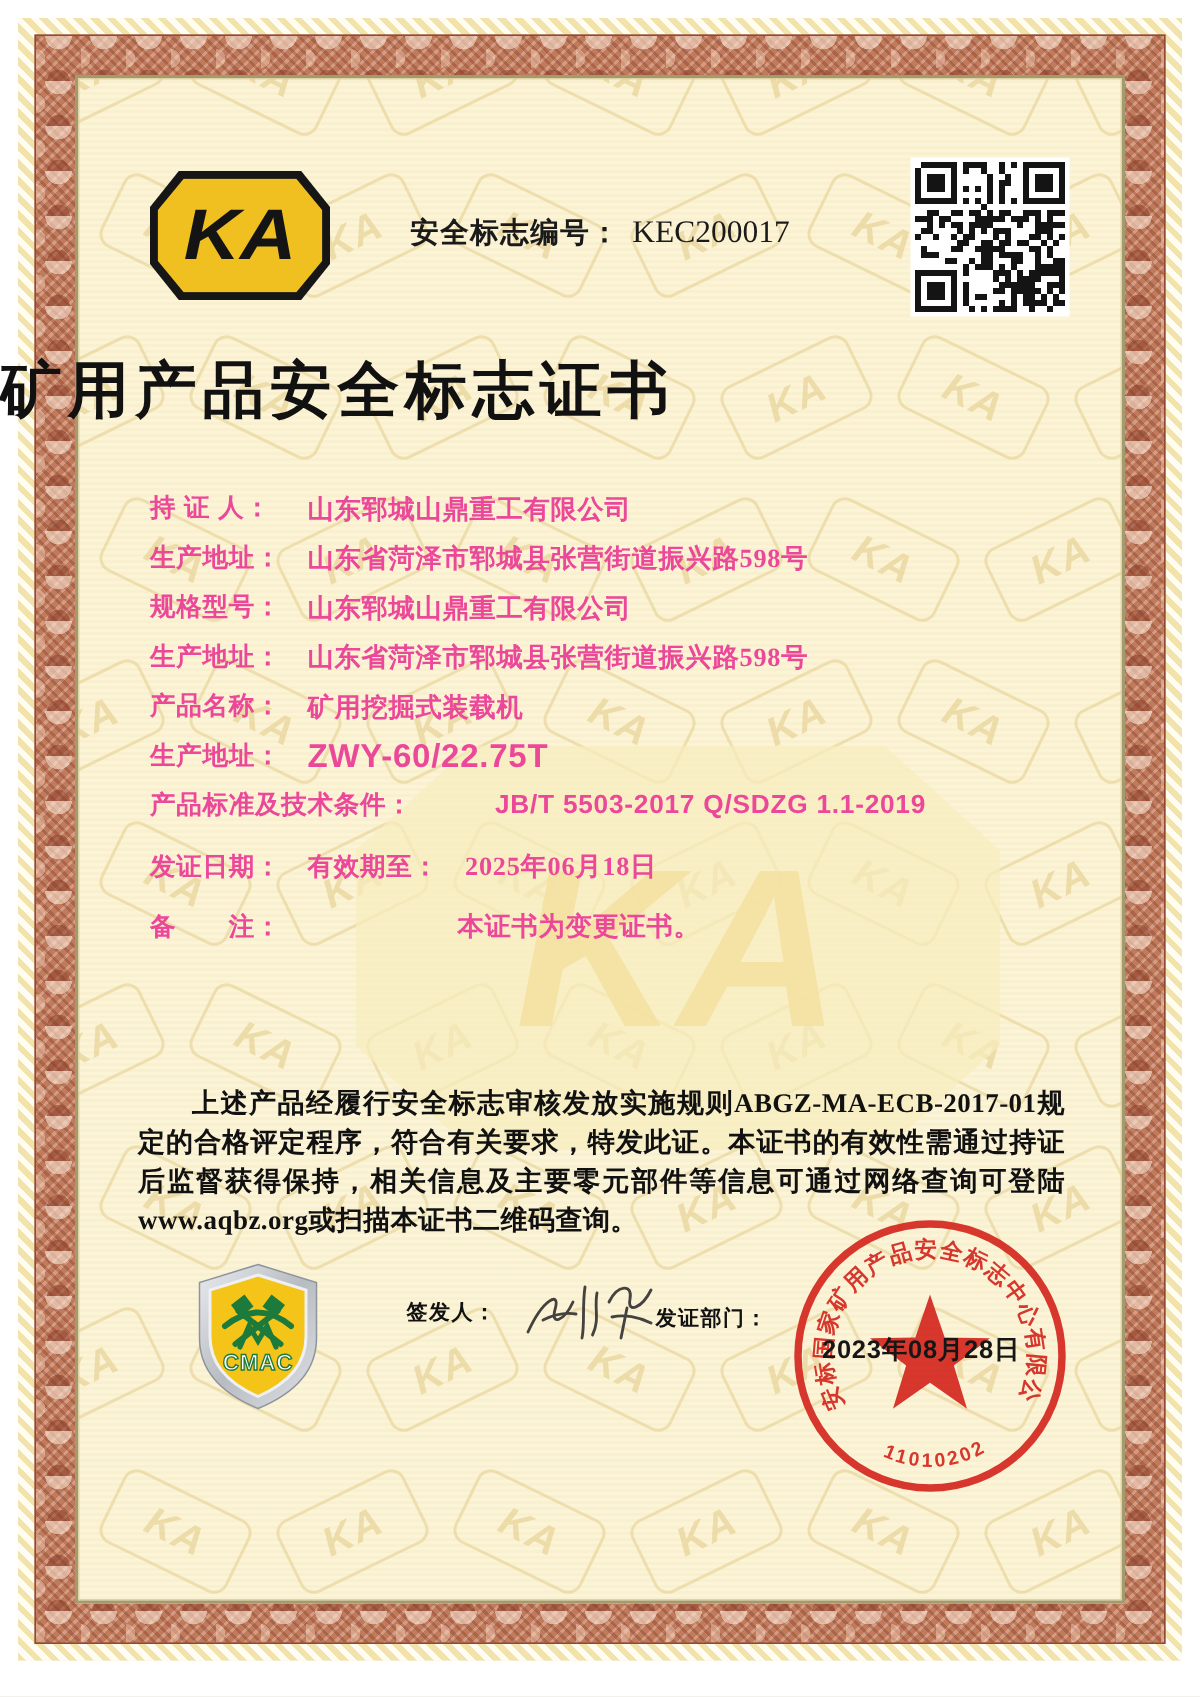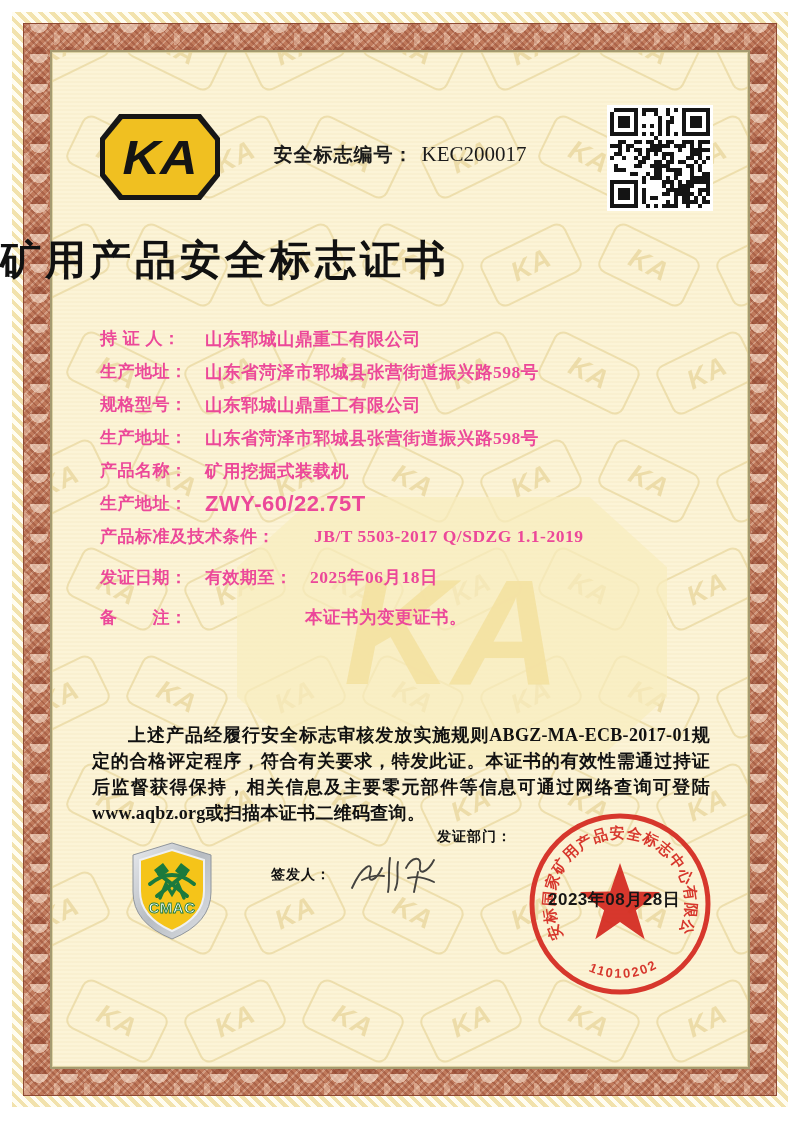--- a/index.html
+++ b/index.html
@@ -79,41 +79,41 @@
   .title {
     position:absolute; left:0; right:0; top:233px; text-align:left; z-index:1;
     font-size:41px; font-weight:900; color:#111; letter-spacing:4px;
   }
   
   .fields { position:absolute; left:100px; right:84px; top:322px; z-index:1; color:#ec4899; }
   .row { display:flex; align-items:center; height:33px; font-size:17px; font-weight:bold; }
   .row .label { width:105px; flex:0 0 auto; letter-spacing:.5px; }
   .row .value { font-family:"Liberation Serif", serif; font-weight:bold; font-size:17.5px; letter-spacing:.5px; }
   .row.std .label { width:auto; }
-  .row.std .value { margin-left:39px; font-family:Liberation Serif, serif; }
+  .row.std .value { margin-left:55px; font-family:Liberation Sans, sans-serif; }
   .row.model .value { font-family:"Liberation Sans", sans-serif; font-size:22px; letter-spacing:.5px; }
   .row.dates { margin-top:6px; height:36px; }
   .row.dates .value { width:195px; flex:0 0 auto; }
   .row.dates .label2 { width:105px; flex:0 0 auto; }
   .row.remark { margin-top:4px; height:36px; }
   .row.remark .value { margin-left:100px; }
   
   .paragraph {
     position:absolute; left:92px; width:618px; top:722px; z-index:1;
     font-size:18px; font-weight:bold; color:#111; line-height:26px;
     text-align:justify; text-indent:2em; letter-spacing:.3px;
     font-family:"Liberation Serif", serif;
   }
   
   .cmac { position:absolute; left:126px; top:840px; z-index:1; }
   .signer-label, .dept-label {
     position:absolute; z-index:1; font-size:14px; font-weight:bold; color:#111; letter-spacing:1px;
   }
   .signer-label { left:271px; top:866px; }
-  .dept-label { left:437px; top:828px;text-align:right; }
+  .dept-label { left:437px; top:870px;text-align:right; }
   .signature { position:absolute; left:348px; top:846px; z-index:1; }
   .seal { position:absolute; left:524px; top:806px; width:192px; height:196px; z-index:3; opacity:.92; }
   .seal-date {
     position:absolute; left:548px; top:888px; z-index:4;
     font-size:17px; font-weight:bold; color:#161616; letter-spacing:.5px;
   }
 </style>
 </head>
 <body>
 

